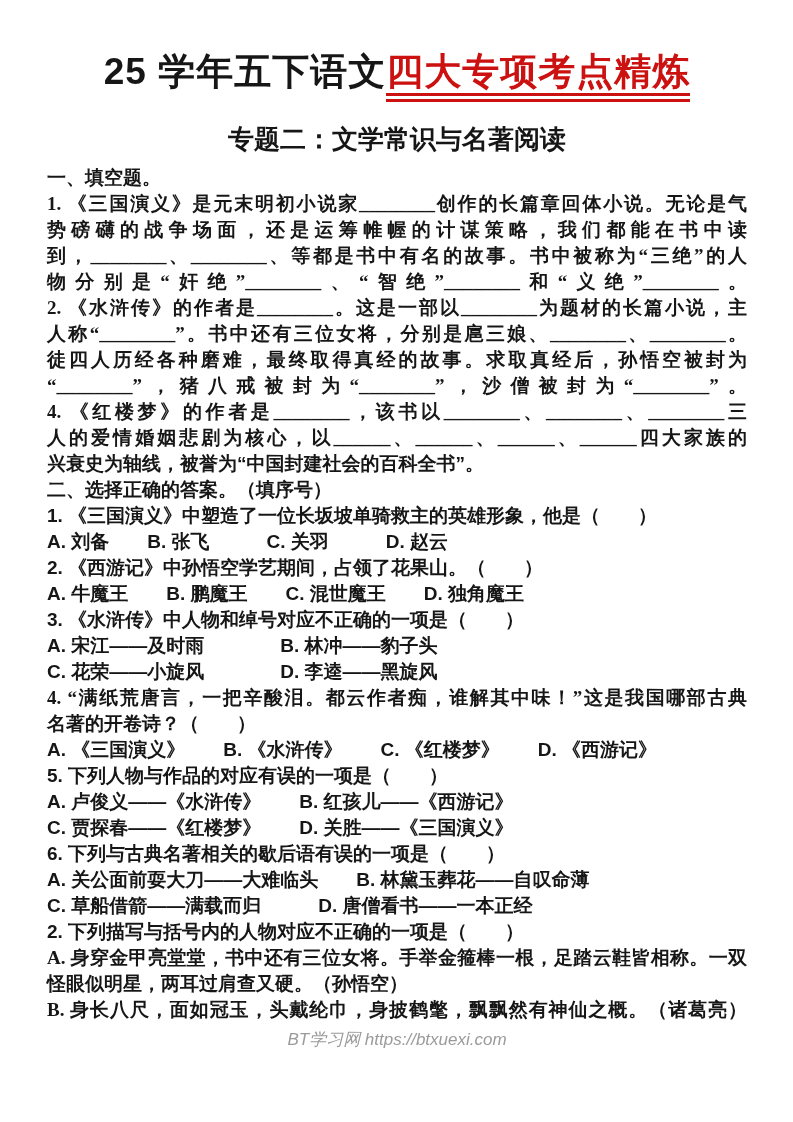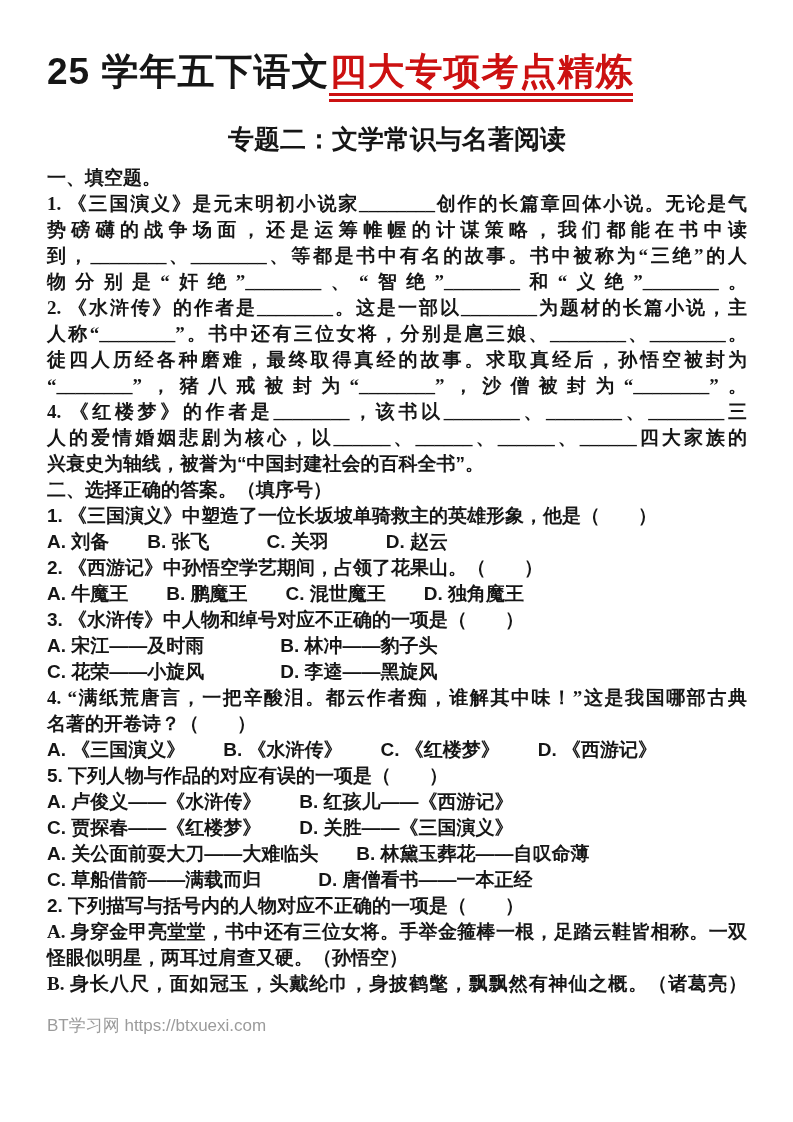--- a/index.html
+++ b/index.html
@@ -15,20 +15,21 @@
     color: var(--body-color, #161616);
   }
   .page {
     box-sizing: border-box;
     width: 793px;
     height: 1122px;
     padding: 0 46px 0 47px;
   }
   .title {
     margin-top: 48px;
+    text-align: center;
     font-size: 37px;
     font-weight: bold;
     line-height: 48px;
     letter-spacing: 1px;
     white-space: nowrap;
   }
   .title .hl {
     color: var(--accent-red, #CC1111);
     border-bottom: 9px double var(--accent-red, #CC1111);
     padding-bottom: 1px;
@@ -50,26 +51,27 @@
     white-space: pre-wrap;
     color: var(--body-color, #161616);
   }
   .line.j {
     text-align: justify;
     text-align-last: justify;
     text-justify: inter-ideograph;
     font-family: Liberation Serif, serif;
   }
   .footer {
-    margin-top: 18px;
-    text-align: left;
+    margin-top: 6px;
+    text-align: center;
     font-size: 17px;
     font-weight: 400;
     line-height: 22px;
     color: var(--footer-gray, #9B9B9B);
+    font-style: italic;
   }
 </style>
 </head>
 <body>
 
 <div class="page">
   <div class="title"><span>25 学年五下语文</span><span class="hl">四大专项考点精炼</span></div>
   <div class="subtitle">专题二：文学常识与名著阅读</div>
   <div class="content" id="content">
       <div class="line">一、填空题。</div>
@@ -91,20 +93,21 @@
       <div class="line">A. 牛魔王　　B. 鹏魔王　　C. 混世魔王　　D. 独角魔王</div>
       <div class="line">3. 《水浒传》中人物和绰号对应不正确的一项是（　　）</div>
       <div class="line">A. 宋江——及时雨　　　　B. 林冲——豹子头</div>
       <div class="line">C. 花荣——小旋风　　　　D. 李逵——黑旋风</div>
       <div class="line j">4. “满纸荒唐言，一把辛酸泪。都云作者痴，谁解其中味！”这是我国哪部古典</div>
       <div class="line">名著的开卷诗？（　　）</div>
       <div class="line">A. 《三国演义》　　B. 《水浒传》　　C. 《红楼梦》　　D. 《西游记》</div>
       <div class="line">5. 下列人物与作品的对应有误的一项是（　　）</div>
       <div class="line">A. 卢俊义——《水浒传》　　B. 红孩儿——《西游记》</div>
       <div class="line">C. 贾探春——《红楼梦》　　D. 关胜——《三国演义》</div>
+      <div class="line">6. 下列与古典名著相关的歇后语有误的一项是（　　）</div>
       <div class="line">A. 关公面前耍大刀——大难临头　　B. 林黛玉葬花——自叹命薄</div>
       <div class="line">C. 草船借箭——满载而归　　　D. 唐僧看书——一本正经</div>
       <div class="line">2. 下列描写与括号内的人物对应不正确的一项是（　　）</div>
       <div class="line j">A. 身穿金甲亮堂堂，书中还有三位女将。手举金箍棒一根，足踏云鞋皆相称。一双</div>
       <div class="line">怪眼似明星，两耳过肩查又硬。（孙悟空）</div>
       <div class="line j">B. 身长八尺，面如冠玉，头戴纶巾，身披鹤氅，飘飘然有神仙之概。（诸葛亮）</div>
     </div>
   <div class="footer">BT学习网 https://btxuexi.com</div>
 </div>
 

